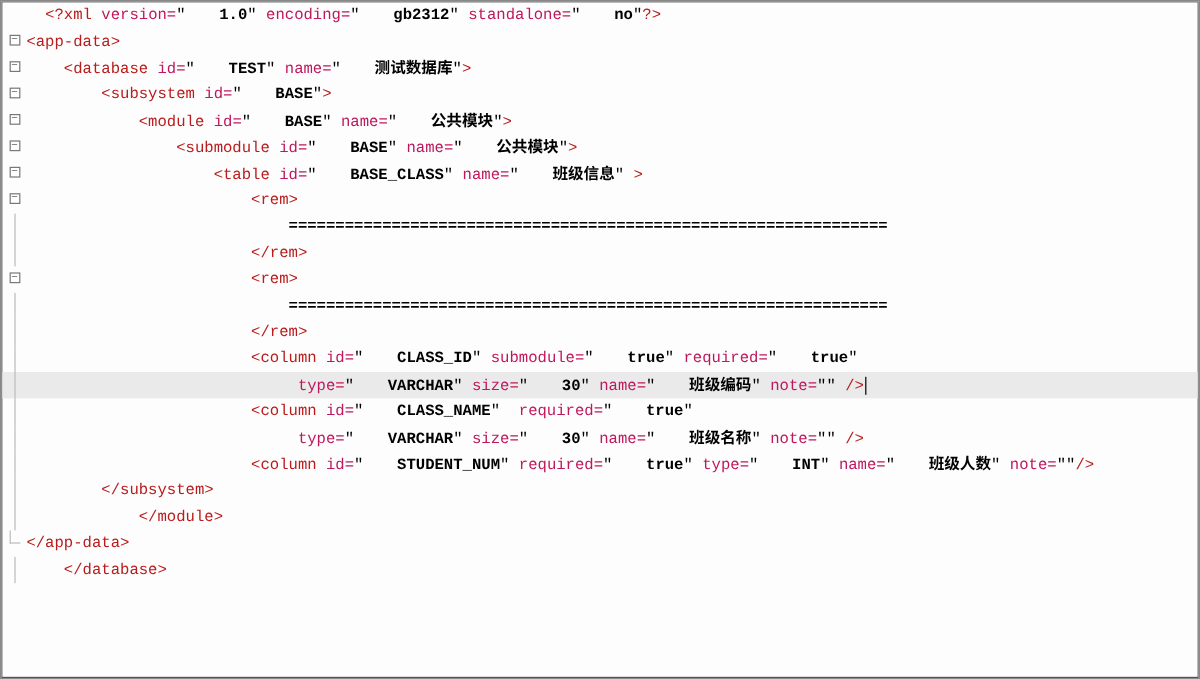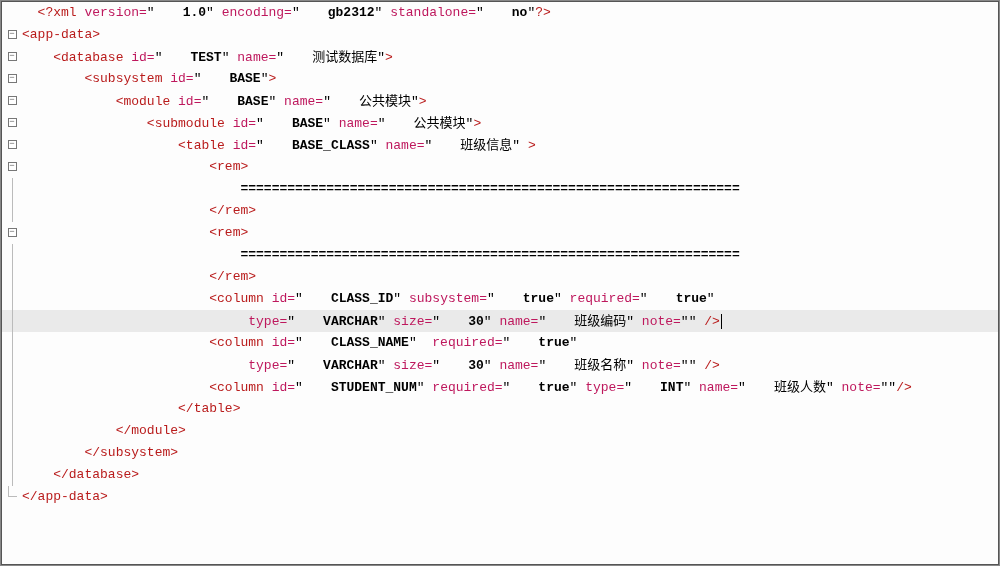--- a/index.html
+++ b/index.html
@@ -70,21 +70,21 @@
   .attr { color: #be185d; margin-top: 46px; }
   .val  { color: #000; font-weight: bold; margin-left: 28px; }
   .bold { font-weight: bold; }
   .cursor {
     display:inline-block;
     width:1px; height:15px;
     background:#000;
     vertical-align: middle;
     margin-left:1px;
   }
-  .cjk { font-family: "SimSun","Noto Sans CJK SC","Microsoft YaHei", serif; font-weight: normal; }
+  .cjk { font-family: "SimSun","Noto Sans CJK SC","Microsoft YaHei", serif; font-weight: bold; }
 </style>
 </head>
 <body>
 
 <div class="editor">
 
   <div class="line">
     <div class="gutter"> </div>
     <div class="code">  <span class="punc">&lt;?xml</span> <span class="attr">version=</span><span>"</span><span class="val">1.0</span><span>"</span> <span class="attr">encoding=</span><span>"</span><span class="val">gb2312</span><span>"</span> <span class="attr">standalone=</span><span>"</span><span class="val">no</span><span>"</span><span class="punc">?&gt;</span></div>
   </div>
@@ -145,21 +145,21 @@
     <div class="code">                            <span class="bold">================================================================</span></div>
   </div>
 
   <div class="line">
     <div class="gutter"><span class="fold-line"></span></div>
     <div class="code">                        <span class="tag">&lt;/rem&gt;</span></div>
   </div>
 
   <div class="line">
     <div class="gutter"><span class="fold-line"></span></div>
-    <div class="code">                        <span class="tag">&lt;column</span> <span class="attr">id=</span><span>"</span><span class="val">CLASS_ID</span><span>"</span> <span class="attr">subsystem=</span><span>"</span><span class="val">true</span><span>"</span> <span class="attr">required=</span><span>"</span><span class="val">true</span><span>"</span></div>
+    <div class="code">                        <span class="tag">&lt;column</span> <span class="attr">id=</span><span>"</span><span class="val">CLASS_ID</span><span>"</span> <span class="attr">submodule=</span><span>"</span><span class="val">true</span><span>"</span> <span class="attr">required=</span><span>"</span><span class="val">true</span><span>"</span></div>
   </div>
 
   <div class="line highlighted">
     <div class="gutter"><span class="fold-line"></span></div>
     <div class="code">                             <span class="attr">type=</span><span>"</span><span class="val">VARCHAR</span><span>"</span> <span class="attr">size=</span><span>"</span><span class="val">30</span><span>"</span> <span class="attr">name=</span><span>"</span><span class="val cjk">班级编码</span><span>"</span> <span class="attr">note=</span><span>"</span><span></span><span>"</span><span class="punc"> /&gt;</span><span class="cursor"></span></div>
   </div>
 
   <div class="line">
     <div class="gutter"><span class="fold-line"></span></div>
     <div class="code">                        <span class="tag">&lt;column</span> <span class="attr">id=</span><span>"</span><span class="val">CLASS_NAME</span><span>"</span>  <span class="attr">required=</span><span>"</span><span class="val">true</span><span>"</span></div>
@@ -168,39 +168,35 @@
   <div class="line">
     <div class="gutter"><span class="fold-line"></span></div>
     <div class="code">                             <span class="attr">type=</span><span>"</span><span class="val">VARCHAR</span><span>"</span> <span class="attr">size=</span><span>"</span><span class="val">30</span><span>"</span> <span class="attr">name=</span><span>"</span><span class="val cjk">班级名称</span><span>"</span> <span class="attr">note=</span><span>"</span><span></span><span>"</span><span class="punc"> /&gt;</span></div>
   </div>
 
   <div class="line">
     <div class="gutter"><span class="fold-line"></span></div>
     <div class="code">                        <span class="tag">&lt;column</span> <span class="attr">id=</span><span>"</span><span class="val">STUDENT_NUM</span><span>"</span> <span class="attr">required=</span><span>"</span><span class="val">true</span><span>"</span> <span class="attr">type=</span><span>"</span><span class="val">INT</span><span>"</span> <span class="attr">name=</span><span>"</span><span class="val cjk">班级人数</span><span>"</span> <span class="attr">note=</span><span>"</span><span></span><span>"</span><span class="punc">/&gt;</span></div>
   </div>
 
-  <div class="line">
-    <div class="gutter"><span class="fold-line"></span></div>
-    <div class="code">                    <span class="tag">&lt;/table&gt;</span></div>
-  </div>
-
+
+
+  <div class="line">
+    <div class="gutter"><span class="fold-line"></span></div>
+    <div class="code">        <span class="tag">&lt;/subsystem&gt;</span></div>
+  </div>
 
   <div class="line">
     <div class="gutter"><span class="fold-line"></span></div>
     <div class="code">            <span class="tag">&lt;/module&gt;</span></div>
-  </div>
-
-  <div class="line">
-    <div class="gutter"><span class="fold-line"></span></div>
-    <div class="code">        <span class="tag">&lt;/subsystem&gt;</span></div>
-  </div>
-
-  <div class="line">
-    <div class="gutter"><span class="fold-line"></span></div>
-    <div class="code">    <span class="tag">&lt;/database&gt;</span></div>
   </div>
 
   <div class="line">
     <div class="gutter"><span class="fold-corner"></span></div>
     <div class="code"><span class="tag">&lt;/app-data&gt;</span></div>
   </div>
 
+  <div class="line">
+    <div class="gutter"><span class="fold-line"></span></div>
+    <div class="code">    <span class="tag">&lt;/database&gt;</span></div>
+  </div>
+
 </div>
 
 </body></html>

